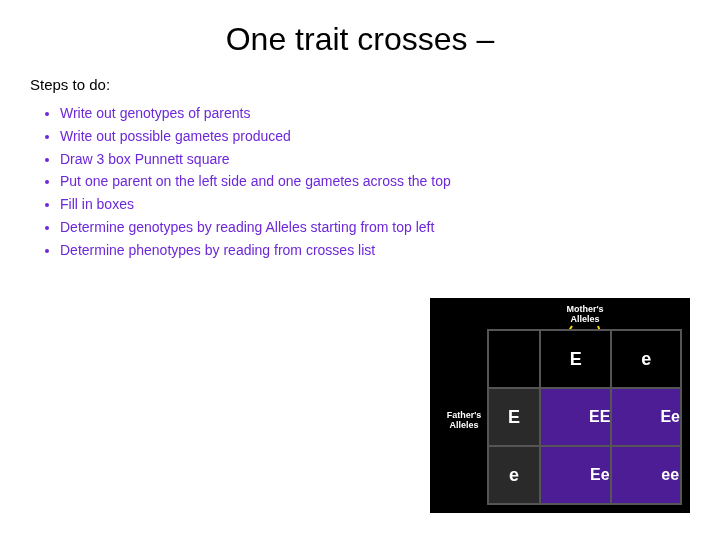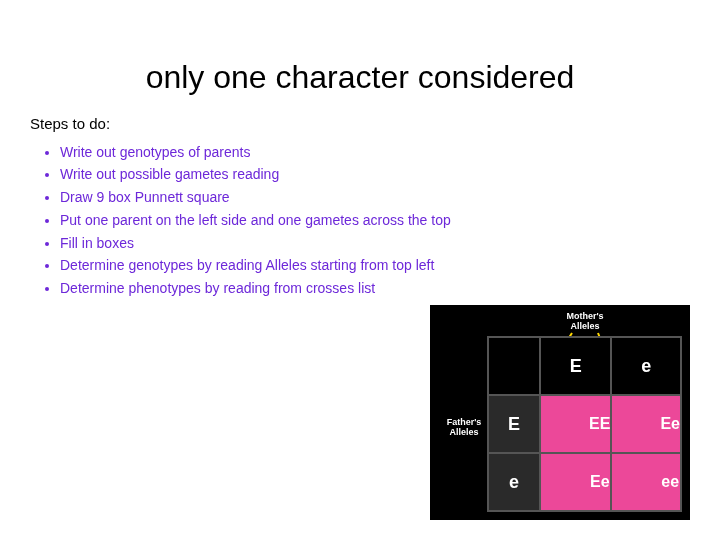--- a/index.html
+++ b/index.html
@@ -35,21 +35,21 @@
       font-size: 14px;
       color: #6d28d9;
       line-height: 1.55;
     }
     .bullet-list li {
       margin-bottom: 1px;
     }
     .punnett-wrapper {
       position: absolute;
       right: 30px;
-      bottom: 20px;
+      bottom: 27px;
       width: 260px;
       height: 215px;
     }
     .punnett-bg {
       background: #000;
       width: 100%;
       height: 100%;
       position: relative;
       padding: 10px;
     }
@@ -77,21 +77,21 @@
       font-size: 18px;
       font-weight: bold;
       background: #000;
     }
     .punnett-table td.allele-cell {
       background: #2a2a2a;
       color: #fff;
       font-size: 18px;
     }
     .punnett-table td.result-cell {
-      background: #ec4899;
+      background: #4c1d95;
       color: #fff;
       font-size: 16px;
       padding-left: 48px;
     }
     .punnett-table td.empty-cell {
       background: #000;
     }
     
     .arrows-svg {
       position: absolute;
@@ -99,29 +99,28 @@
       width: 100%;
       height: 100%;
       pointer-events: none;
     }
   </style>
 </head>
 <body>
 
 <div class="page">
   <h1 class="title">
-    <br>
-    <span>only one character considered</span>
+    <span>One trait crosses –</span><br>
   </h1>
 
   <p class="steps-label">Steps to do:</p>
   <ul class="bullet-list">
     <li><span>Write out genotypes of parents</span></li>
-    <li><span>Write out possible gametes reading</span></li>
-    <li><span>Draw 9 box Punnett square</span></li>
+    <li><span>Write out possible gametes produced</span></li>
+    <li><span>Draw 3 box Punnett square</span></li>
     <li><span>Put one parent on the left side and one gametes across the top</span></li>
     <li><span>Fill in boxes</span></li>
     <li><span>Determine genotypes by reading Alleles starting from top left</span></li>
     <li><span>Determine phenotypes by reading from crosses list</span></li>
   </ul>
 
   <div class="punnett-wrapper">
     <div class="punnett-bg">
 
       <svg class="arrows-svg" viewBox="0 0 260 215">

